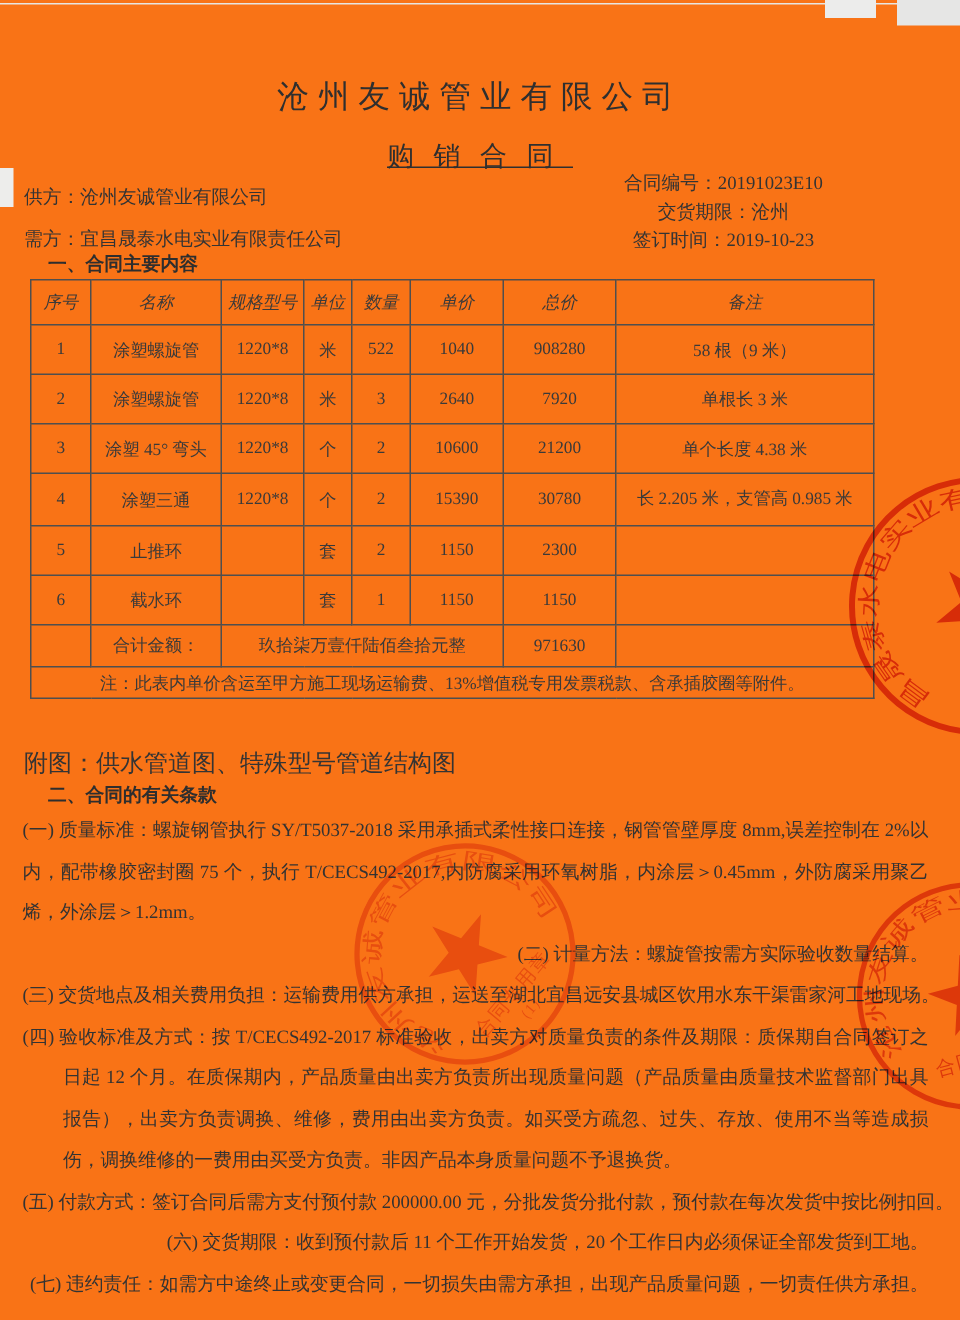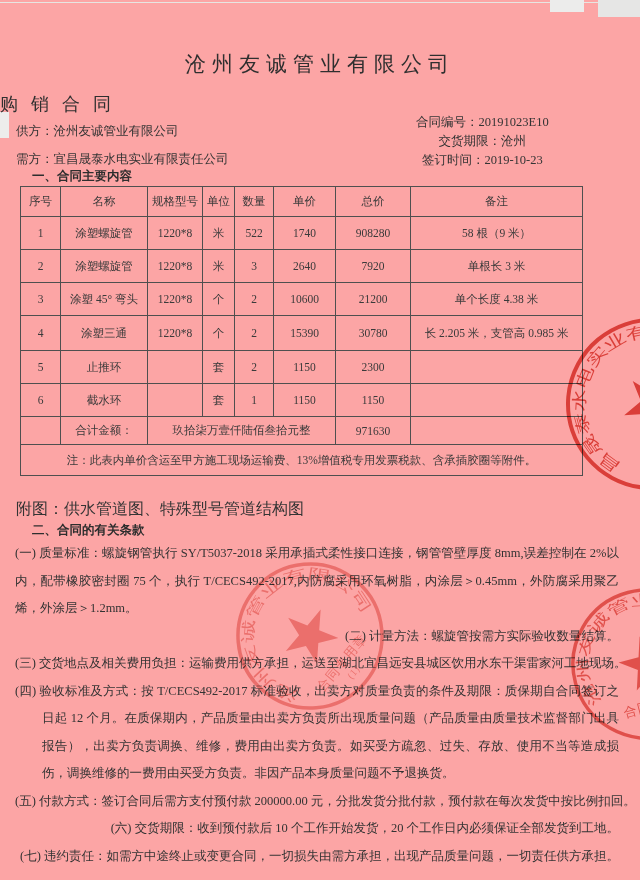--- a/index.html
+++ b/index.html
@@ -1,43 +1,43 @@
 <!DOCTYPE html>
 <html><head>
 <meta charset="utf-8">
 <style>
   html,body{margin:0;padding:0;}
   body{width:640px;height:880px;background:#f6f5f2;font-family:"Liberation Serif","DejaVu Serif",serif;}
-  #page{position:relative;width:640px;height:880px;background:#fca5a5;overflow:hidden;color:#343434;}
+  #page{position:relative;width:640px;height:880px;background:#f97316;overflow:hidden;color:#343434;}
   
   .topline{position:absolute;left:0;top:2px;width:640px;height:1px;background:#e7e6e2;}
   .artifact1{position:absolute;left:550px;top:0;width:34px;height:12px;background:#ececeb;}
   .artifact2{position:absolute;left:598px;top:0;width:42px;height:17px;background:#e6e6e5;}
   .artifact3{position:absolute;left:0;top:112px;width:9px;height:26px;background:#ededeb;}
 
   .title1{position:absolute;left:0;top:50px;width:640px;text-align:center;font-size:21px;letter-spacing:6px;color:#2f2f2f;}
-  .title2{position:absolute;left:0;top:92px;width:640px;font-size:18px;letter-spacing:13px;color:#2f2f2f;}
+  .title2{position:absolute;left:0;top:92px;width:640px;text-align:center;font-size:18px;letter-spacing:13px;color:#2f2f2f;text-decoration:underline;}
 
   .party{position:absolute;left:16px;font-size:12.5px;}
   .party.supplier{top:123px;}
   .party.buyer{top:151px;}
   .meta{position:absolute;left:416px;top:113px;font-size:12.5px;line-height:19px;text-align:center;}
   .meta div{white-space:nowrap;}
 
   .sec-heading{position:absolute;left:16px;font-size:12.5px;font-weight:bold;color:#2e2e2e;margin-left:16px;}
   .sec1{top:168px;}
   .sec2{top:522px;}
 
   table.items{position:absolute;left:20px;top:186px;border-collapse:collapse;table-layout:fixed;width:562px;font-size:11.5px;color:#3a3a3a;}
   table.items td,table.items th{border:1px solid #4f4f4f;text-align:center;vertical-align:middle;font-weight:normal;padding:1px 2px;overflow:hidden;}
-  tr.hdr{height:30px;}
+  tr.hdr{height:30px;font-style:italic;}
   tr.item{height:33px;}
   tr.item4{height:35px;}
   tr.totalrow{height:28px;}
-  tr.noterow{height:31px;padding-left:32px;}
+  tr.noterow{height:21px;padding-left:32px;}
   td.remark4{line-height:15px;}
   td.note{text-align:left;padding-left:5px;font-size:11.5px;}
 
   .attachment{position:absolute;left:16px;top:499px;font-size:16px;}
 
   .terms{position:absolute;left:15px;top:540px;width:604px;font-size:12.5px;line-height:27.5px;color:#333;}
   .terms p{margin:0;text-align:justify;}
   .terms p.nowrap{white-space:nowrap;text-align:right;}
   .terms p.hang{padding-left:27px;text-indent:-27px;}
 
@@ -92,21 +92,21 @@
       <th>单价</th>
       <th>总价</th>
       <th>备注</th>
     </tr>
     <tr class="item">
       <td>1</td>
       <td>涂塑螺旋管</td>
       <td>1220*8</td>
       <td>米</td>
       <td>522</td>
-      <td>1740</td>
+      <td>1040</td>
       <td>908280</td>
       <td>58 根（9 米）</td>
     </tr>
     <tr class="item">
       <td>2</td>
       <td>涂塑螺旋管</td>
       <td>1220*8</td>
       <td>米</td>
       <td>3</td>
       <td>2640</td>
@@ -169,21 +169,21 @@
   <div class="attachment">附图：供水管道图、特殊型号管道结构图</div>
 
   <div class="sec-heading sec2">二、合同的有关条款</div>
 
   <div class="terms">
     <p><span>(一)</span> <span>质量标准：螺旋钢管执行 SY/T5037-2018 采用承插式柔性接口连接，钢管管壁厚度 8mm,误差控制在 2%以内，配带橡胶密封圈 75 个，执行 T/CECS492-2017,内防腐采用环氧树脂，内涂层＞0.45mm，外防腐采用聚乙烯，外涂层＞1.2mm。</span></p>
     <p class="nowrap"><span>(二)</span> <span>计量方法：螺旋管按需方实际验收数量结算。</span></p>
     <p class="nowrap"><span>(三)</span> <span>交货地点及相关费用负担：运输费用供方承担，运送至湖北宜昌远安县城区饮用水东干渠雷家河工地现场。</span></p>
     <p class="hang"><span>(四)</span> <span>验收标准及方式：按 T/CECS492-2017 标准验收，出卖方对质量负责的条件及期限：质保期自合同签订之日起 12 个月。在质保期内，产品质量由出卖方负责所出现质量问题（产品质量由质量技术监督部门出具报告），出卖方负责调换、维修，费用由出卖方负责。如买受方疏忽、过失、存放、使用不当等造成损伤，调换维修的一费用由买受方负责。非因产品本身质量问题不予退换货。</span></p>
     <p class="nowrap"><span>(五)</span> <span>付款方式：签订合同后需方支付预付款 200000.00 元，分批发货分批付款，预付款在每次发货中按比例扣回。</span></p>
-    <p class="nowrap"><span>(六)</span> <span>交货期限：收到预付款后 10 个工作开始发货，20 个工作日内必须保证全部发货到工地。</span></p>
+    <p class="nowrap"><span>(六)</span> <span>交货期限：收到预付款后 11 个工作开始发货，20 个工作日内必须保证全部发货到工地。</span></p>
     <p class="nowrap"><span>(七)</span> <span>违约责任：如需方中途终止或变更合同，一切损失由需方承担，出现产品质量问题，一切责任供方承担。</span></p>
   </div>
 
   <div class="seal seal-buyer">
     <svg width="190" height="190" viewBox="-95 -95 190 190">
       <defs>
           <path id="arcB" d="M -63.4 23.1 A 67.5 67.5 0 1 1 63.4 23.1"></path>
         </defs>
       <circle cx="0" cy="0" r="84" fill="none" stroke="#d5382c" stroke-width="4"></circle>
       <text font-size="15.5" fill="#d5382c"><textPath href="#arcB" startOffset="50%" text-anchor="middle" textLength="310" lengthAdjust="spacingAndGlyphs">宜昌晟泰水电实业有限责任公司</textPath></text>

